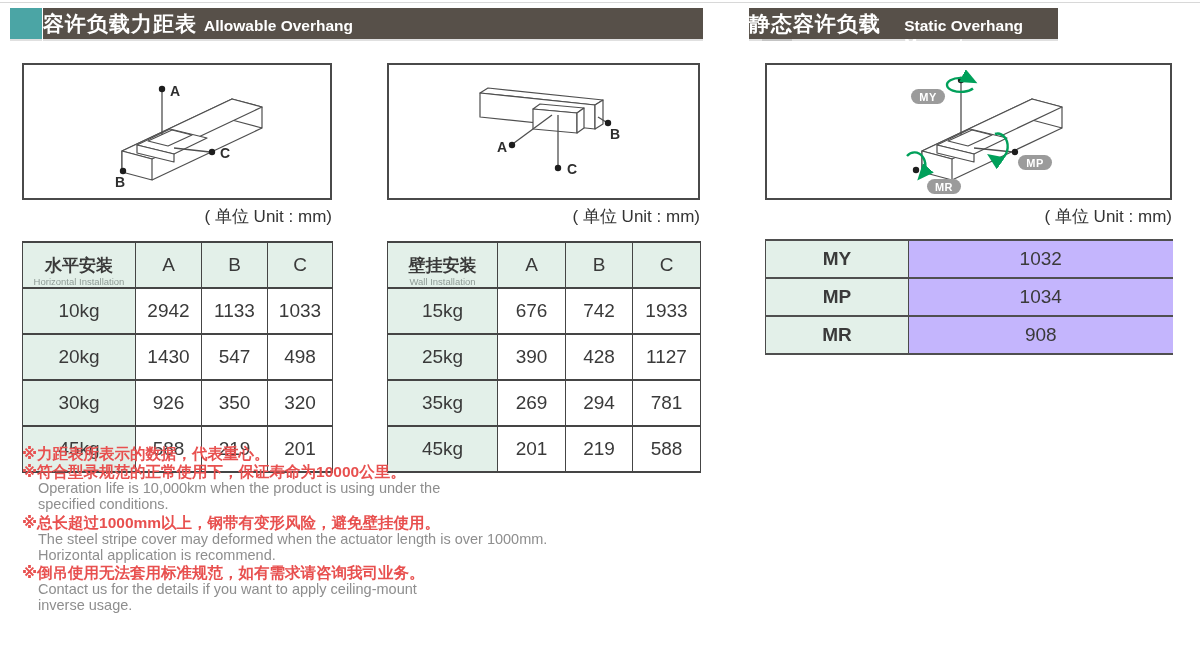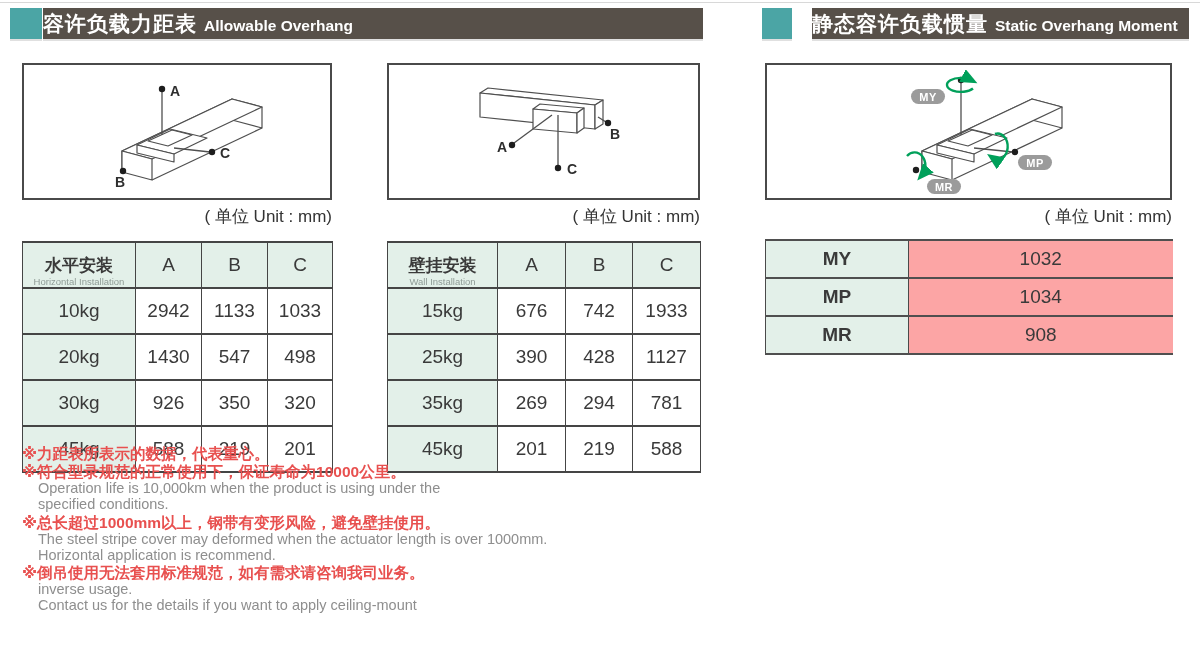--- a/index.html
+++ b/index.html
@@ -31,21 +31,21 @@
   .rh-en { font-size:9.5px; color:#8f9b96; line-height:11px; }
   .dtable tbody th { background:#e3f0e9; font-weight:400; font-size:19px; height:46px; }
   .dtable tbody td { background:#fff; font-size:19px; }
 
   
   .mtable { position:absolute; left:765px; top:239px; width:407px; border-collapse:collapse; table-layout:fixed; }
   .mtable th { background:#e3f0e9; border:1.2px solid #4a4a4a; border-top:2px solid #4f4f4f;
     border-bottom:2px solid #4f4f4f; font-size:19px; font-weight:bold; color:#3a3a3a;
     height:38px; text-align:center; }
   .mtable td { border-top:2px solid #4f4f4f; border-bottom:2px solid #4f4f4f; border-right:none;
-    border-left:1.2px solid #4a4a4a; font-size:19px; color:#3a3a3a; text-align:center; background:#fca5a5; }
+    border-left:1.2px solid #4a4a4a; font-size:19px; color:#3a3a3a; text-align:center; background:#c4b5fd; }
 
   
   .footnotes { position:absolute; left:22px; top:444px; width:660px; }
   .fn-cn { font-size:15.5px; font-weight:bold; color:#E8504F; line-height:17px; margin-top:1px; }
   .fn-en { font-size:14.5px; color:#8e8e8e; line-height:16.3px; padding-left:16px; }
 
   svg text.dimlbl { font-family:"Liberation Sans","DejaVu Sans",sans-serif; font-size:14px;
     font-weight:bold; fill:#2e2e2e; }
   svg text.badge { font-family:"Liberation Sans","DejaVu Sans",sans-serif; font-size:11px;
     font-weight:bold; fill:#ffffff; letter-spacing:0.5px; }
@@ -55,21 +55,21 @@
 
 <div class="topline"></div>
 
 <div class="accent" style="left:10px;"></div>
 <div class="hbar" style="left:43px;width:660px;">
   <span class="hbar-cn">容许负载力距表</span>
   <span class="hbar-en">Allowable Overhang</span>
 </div>
 
 <div class="accent" style="left:762px;width:30px;"></div>
-<div class="hbar" style="left:812px;width:377px;">
+<div class="hbar" style="left:749px;width:309px;">
   <span class="hbar-cn">静态容许负载惯量</span>
   <span class="hbar-en">Static Overhang Moment</span>
 </div>
 
 <div class="dbox" style="left:22px;width:310px;">
   <svg width="304" height="131" viewBox="0 0 304 131">
     <g stroke="#4f4f4f" stroke-width="1.2" fill="none" stroke-linejoin="round">
       <path d="M238,63 L128,115"></path>
       <path d="M208,34 L238,42 L238,63 L208,55 Z" fill="#fff"></path>
       <path d="M98,86 L208,34 L208,55 L98,107 Z" fill="#fff"></path>
@@ -276,15 +276,15 @@
 
 <div class="footnotes">
     <div class="fn-cn">※力距表所表示的数据，代表重心。</div>
     <div class="fn-cn">※符合型录规范的正常使用下，保证寿命为10000公里。</div>
     <div class="fn-en">Operation life is 10,000km when the product is using under the</div>
     <div class="fn-en">specified conditions.</div>
     <div class="fn-cn">※总长超过1000mm以上，钢带有变形风险，避免壁挂使用。</div>
     <div class="fn-en">The steel stripe cover may deformed when the actuator length is over 1000mm.</div>
     <div class="fn-en">Horizontal application is recommend.</div>
     <div class="fn-cn">※倒吊使用无法套用标准规范，如有需求请咨询我司业务。</div>
+    <div class="fn-en">Contact us for the details if you want to apply ceiling-mount</div>
     <div class="fn-en">inverse usage.</div>
-    <div class="fn-en">Contact us for the details if you want to apply ceiling-mount</div>
   </div>
 
 </body></html>

